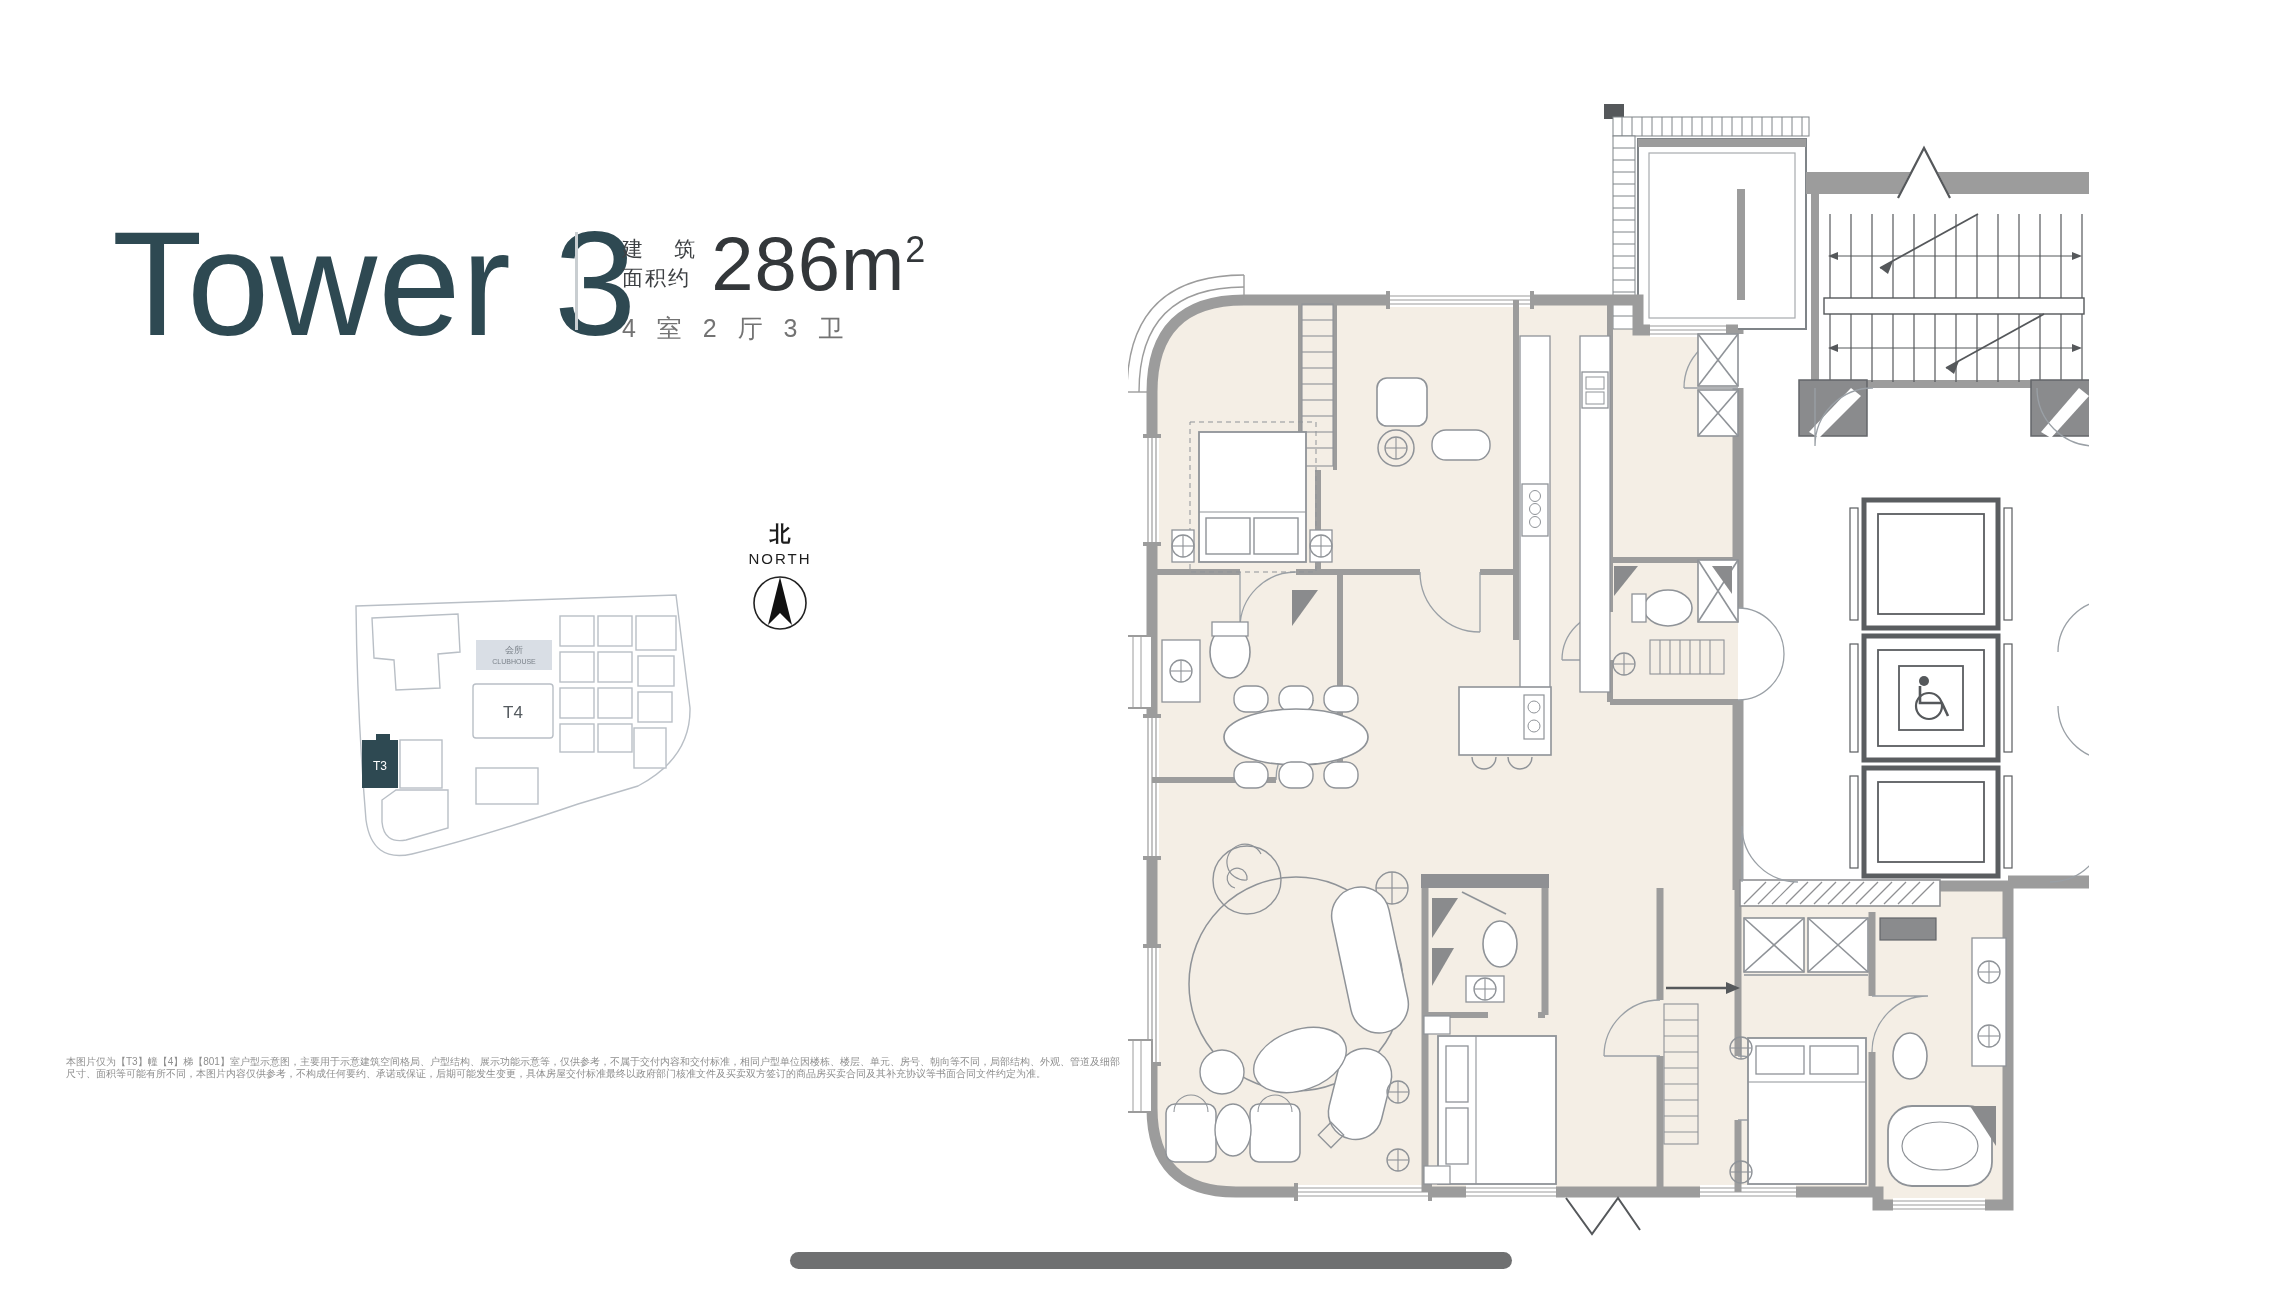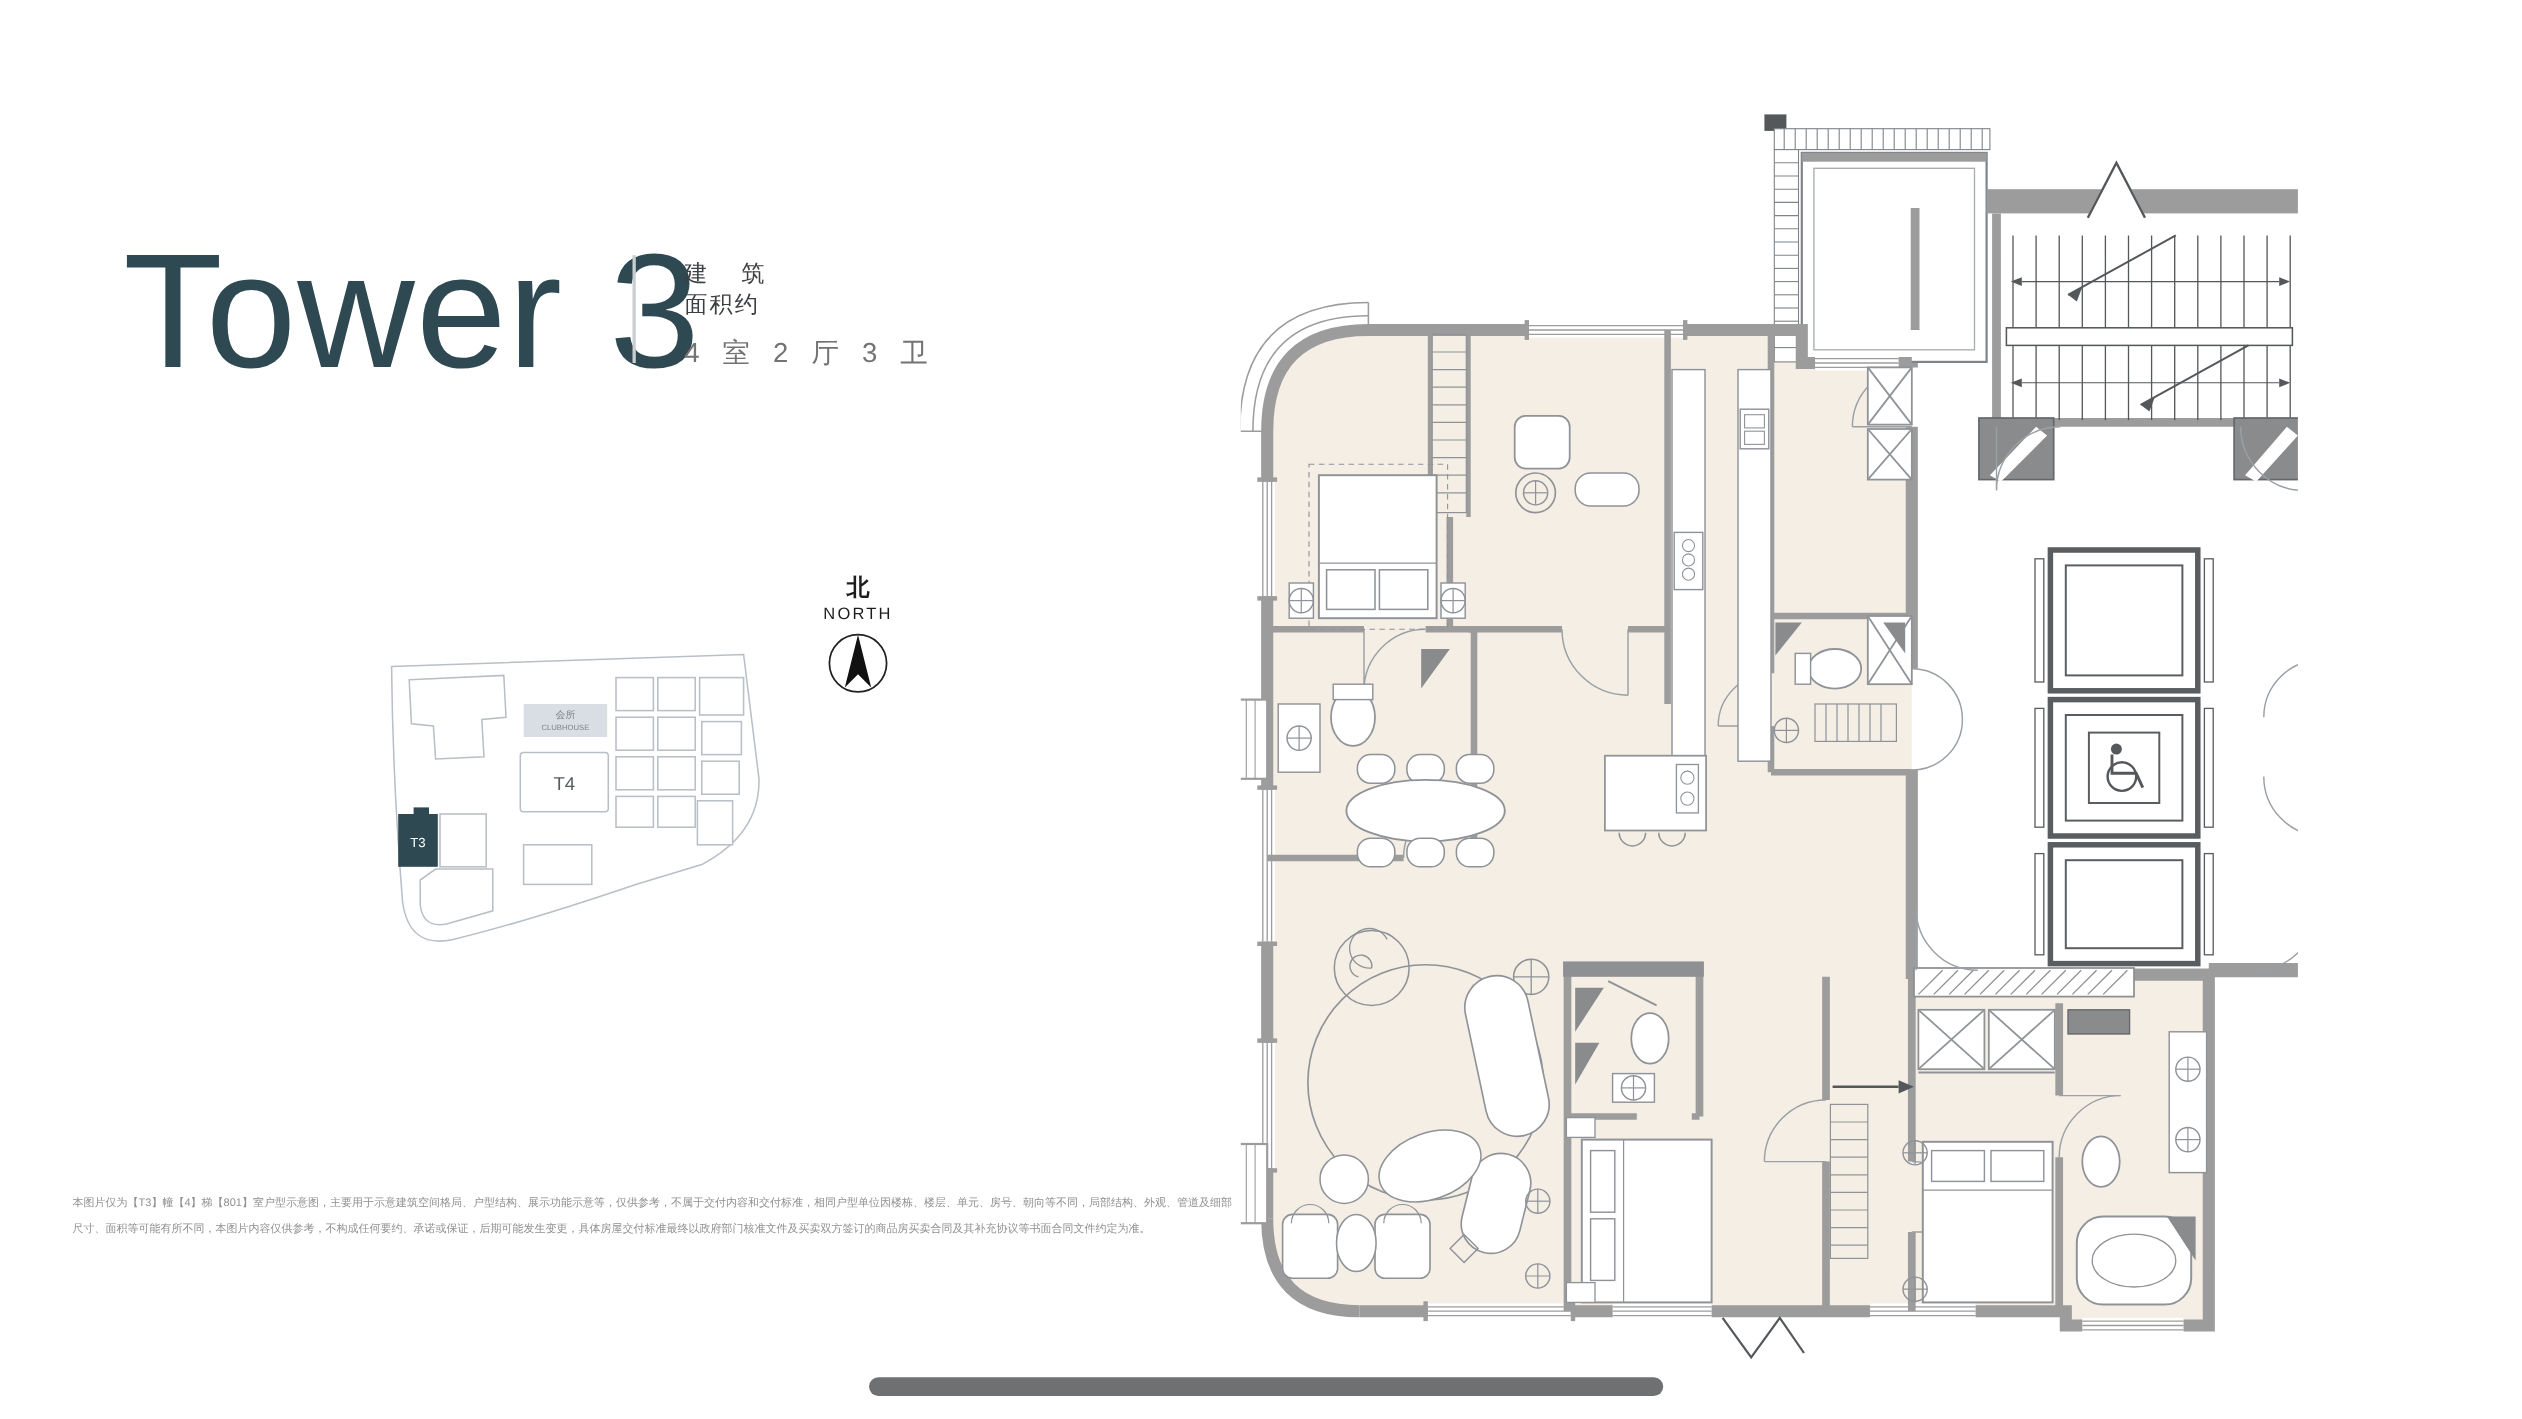--- a/index.html
+++ b/index.html
@@ -16,40 +16,41 @@
   .area-big{font-size:76px;color:#33373a;line-height:1;margin-left:14px;letter-spacing:1px;}
   .area-sup{font-size:36px;vertical-align:28px;}
   .layout-line{margin-top:10px;font-size:25px;color:#737373;letter-spacing:7px;}
   
   .compass{position:absolute;left:732px;top:520px;width:96px;text-align:center;color:#1d1d1d;}
   .compass .zh{font-size:21px;font-weight:bold;}
   .compass .en{font-size:15px;font-weight:normal;letter-spacing:2px;margin-top:2px;}
   
   .siteplan{position:absolute;left:336px;top:590px;}
   
-  .disclaimer{position:absolute;left:66px;top:1082px;width:1056px;font-size:10px;
-              line-height:24px;color:#8f8f8f;}
+  .disclaimer{position:absolute;left:66px;top:1056px;width:1056px;font-size:10px;
+              line-height:12px;color:#8f8f8f;}
   .disclaimer div{margin:0;}
   
   .floorplan{position:absolute;left:1128px;top:88px;width:1165px;height:1180px;}
   
   .bottombar{position:absolute;left:790px;top:1252px;width:722px;height:17px;
              background:#6f7071;border-radius:9px;}
   svg text{font-family:"Liberation Sans", sans-serif;}
 </style>
 </head>
 <body>
 
 <div class="canvas">
 
   <div class="title">Tower 3</div>
   <div class="divider"></div>
   <div class="specs">
     <div class="spec-row1">
       <div class="area-label"><span>建  筑</span><span>面积约</span></div>
+      <div class="area-big"><span>286</span><span>m</span><span class="area-sup">2</span></div>
     </div>
     <div class="layout-line">4 室 2 厅 3 卫</div>
   </div>
 
   <div class="compass">
     <div class="zh">北</div>
     <div class="en">NORTH</div>
     <svg width="66" height="66" viewBox="0 0 66 66">
       <circle cx="33" cy="36" r="26" fill="none" stroke="#222" stroke-width="1.6"></circle>
       <path d="M33,10 L45,58 L33,46 L21,58 Z" fill="#111"></path>

